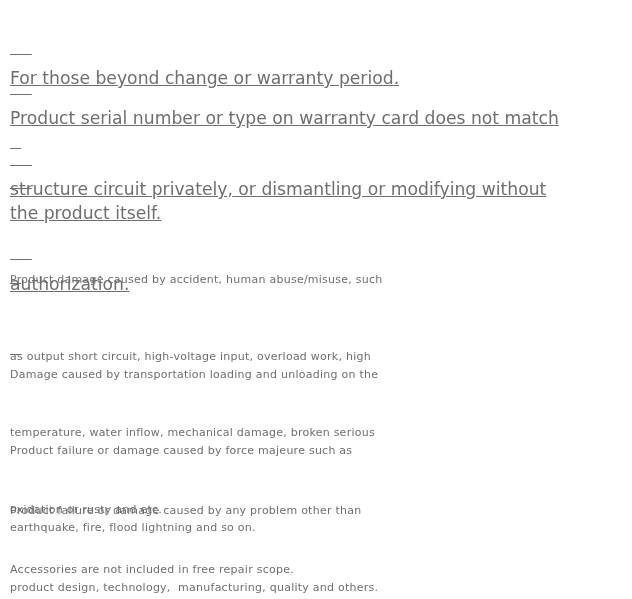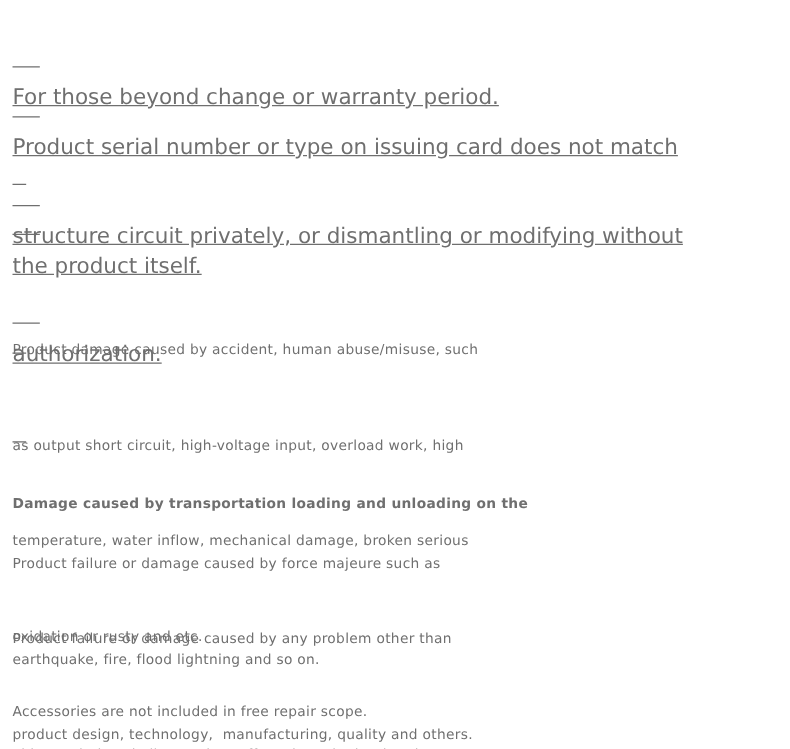--- a/index.html
+++ b/index.html
@@ -41,37 +41,37 @@
 </head>
 <body>
 
 <div class="doc">
 
   <p class="para lg" style="position:absolute; top:0px;">
     <span class="line">For those beyond change or warranty period.</span>
   </p>
 
   <p class="para lg" style="position:absolute; top:40px;">
-    <span class="line">Product serial number or type on issuing card does not match</span>
+    <span class="line">Product serial number or type on warranty card does not match</span>
     <span class="line">the product itself.</span>
   </p>
 
   <p class="para lg" style="position:absolute; top:111px;">
     <span class="line">structure circuit privately, or dismantling or modifying without</span>
     <span class="line">authorization.</span>
   </p>
 
   <p class="para sm" style="position:absolute; top:216px;">
     <span class="line">Product damage caused by accident, human abuse/misuse, such</span>
     <span class="line">as output short circuit, high-voltage input, overload work, high</span>
     <span class="line">temperature, water inflow, mechanical damage, broken serious</span>
     <span class="line">oxidation or rusty and etc.</span>
   </p>
 
-  <p class="para sm" style="position:absolute; top:339px;font-weight:bold;">
+  <p class="para sm" style="position:absolute; top:311px;">
     <span class="line">Damage caused by transportation loading and unloading on the</span>
   </p>
 
   <p class="para sm" style="position:absolute; top:387px;">
     <span class="line">Product failure or damage caused by force majeure such as</span>
     <span class="line">earthquake, fire, flood lightning and so on.</span>
   </p>
 
   <p class="para sm" style="position:absolute; top:447px;">
     <span class="line">Product failure or damage caused by any problem other than</span>

